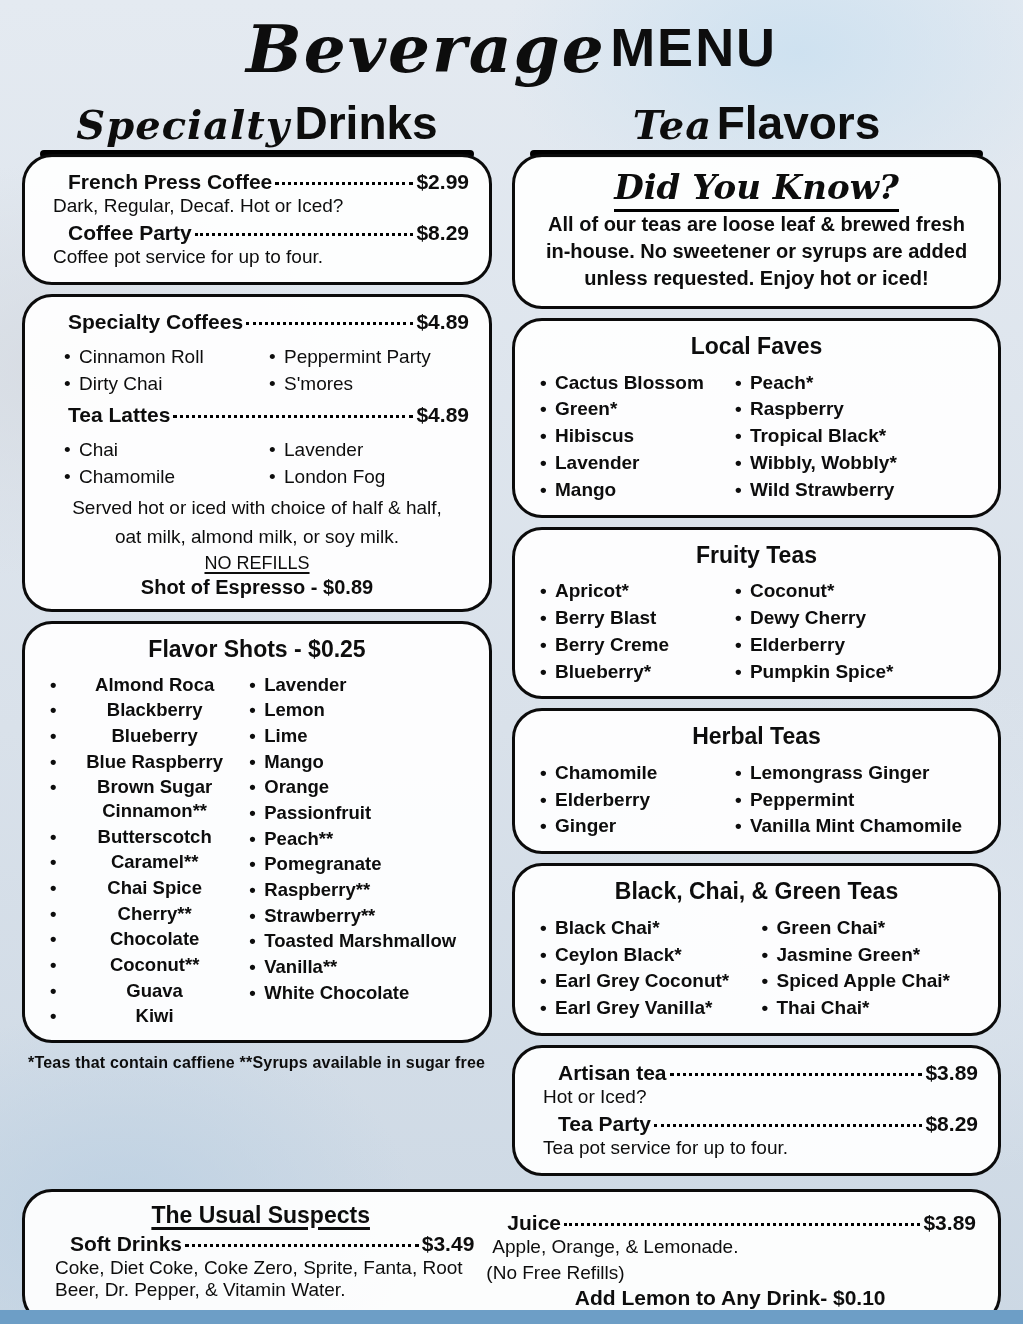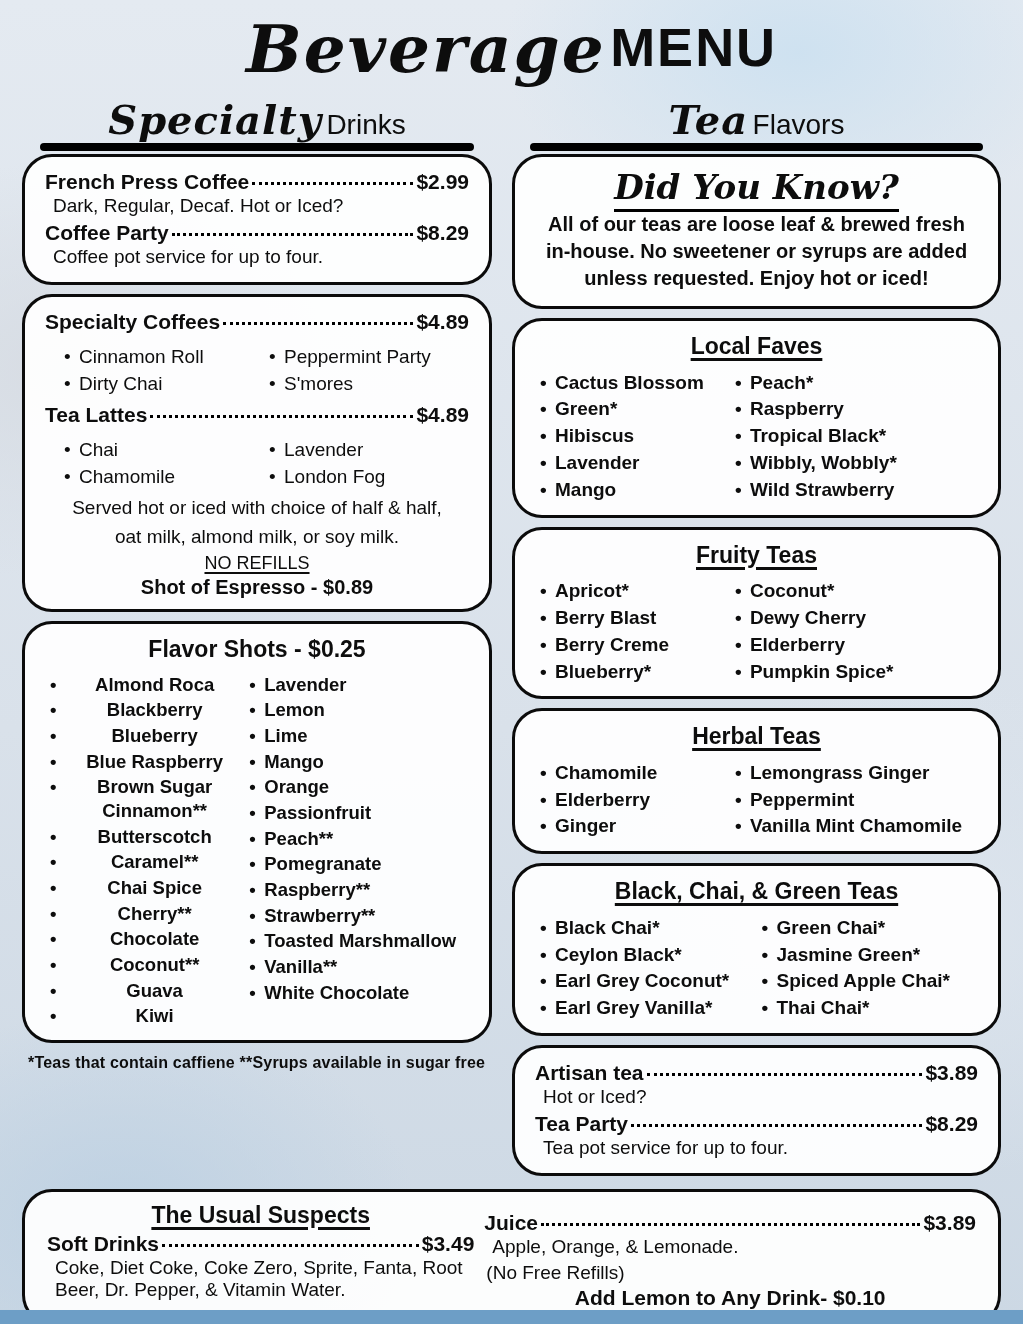--- a/index.html
+++ b/index.html
@@ -33,56 +33,56 @@
   }
 
   .col-heads { display: flex; padding: 0 22px; gap: 20px; height: 52px; }
   .col-head { text-align: center; }
   .col-head.left { width: 470px; }
   .col-head.right { flex: 1; }
   .head-script {
     font-family: "DejaVu Serif", serif; font-style: italic; font-weight: 700;
     font-size: 40px; letter-spacing: 1px;
   }
-  .head-plain { font-weight: 400; font-size: 28px; }
+  .head-plain { font-weight: 700; font-size: 46px; }
   .head-bar { height: 8px; background: #000; border-radius: 5px; margin: 0 18px; }
 
   
   .columns { display: flex; gap: 20px; padding: 6px 22px 0; align-items: flex-start; }
   .col-left { width: 470px; }
   .col-right { flex: 1; }
 
   .box {
     background: rgba(255,255,255,0.93);
     border: 3px solid var(--box-border, #0b0b0b);
     border-radius: 30px;
     padding: 10px 20px;
     margin-bottom: 9px;
   }
 
   
-  .price-row { display: flex; align-items: baseline; font-weight: 700; font-size: 21px; margin-top: 3px; }
+  .price-row { display: flex; align-items: baseline; font-weight: 700; font-size: 21px; margin-top: 3px; margin-left: 23px; }
   .price-row .leader { flex: 1; border-bottom: 3px dotted #000; margin: 0 3px; transform: translateY(-4px); min-width: 20px; }
   .desc { font-size: 19px; margin: 1px 0 4px 8px; }
 
   
   .two-col { display: flex; margin-top: 8px; }
   .two-col ul { flex: 1; list-style: none; }
   .bullets li { position: relative; padding-left: 20px; margin: 3px 0; font-size: 19px; line-height: 1.28; }
   .bullets li::before { content: "•"; position: absolute; left: 5px; top: 0; }
   .bullets.bold li { font-weight: 700; }
   .bullets.reg li { font-weight: 400; }
   .indent { margin-left: 14px; }
 
   .center-note { text-align: center; font-size: 19px; line-height: 1.3; margin-top: 4px; }
   .no-refills { text-align: center; font-size: 18px; margin-top: 3px; text-decoration: underline; text-decoration-thickness: 2px; text-underline-offset: 3px; }
   .espresso { text-align: center; font-size: 20px; font-weight: 700; margin-top: 2px; }
 
   .box-title { text-align: center; font-weight: 700; font-size: 23px; margin: 2px 0 4px; }
-  .box-title .u { text-decoration: underline; text-decoration-thickness: 2.5px; text-underline-offset: 4px; text-align: center; }
+  .box-title .u { text-decoration-thickness: 2.5px; text-underline-offset: 4px; text-align: center; }
 
   .flavor-cols .c1 { flex: 0 0 47%; text-align: center; }
   .flavor-cols .c2 { flex: 0 0 53%; }
   .flavor-box .bullets li { font-size: 18.5px; margin: 2px 0; }
 
   .footnote { font-size: 16px; font-weight: 600; padding: 2px 0 0 6px; letter-spacing: 0.2px; }
 
   
   .dyk-title {
     text-align: center;

